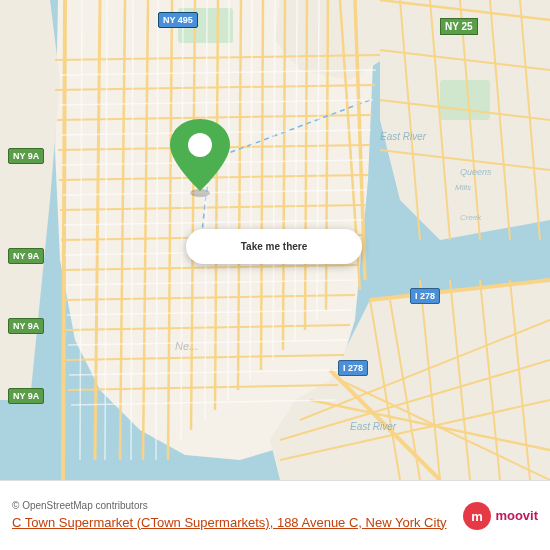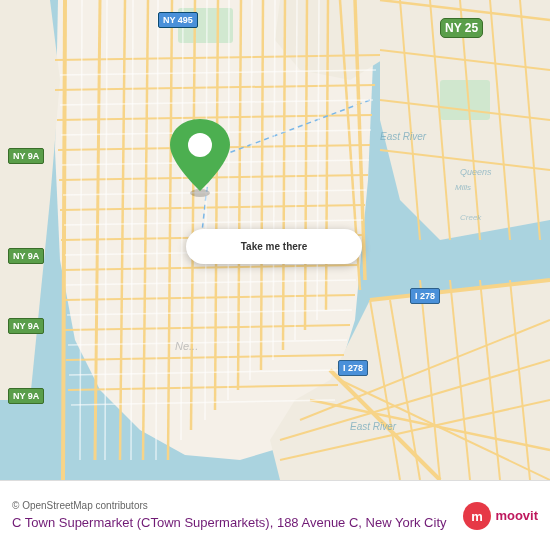--- a/index.html
+++ b/index.html
@@ -63,22 +63,23 @@
 
     .osm-credit {
       font-size: 10px;
       color: #666;
       margin-bottom: 4px;
     }
 
     .location-name {
       font-size: 13px;
       font-weight: 500;
-      color: #701a75;
+      color: #c2410c;
       line-height: 1.3;
+      text-decoration: underline;
     }
 
     
     .moovit-logo {
       display: flex;
       align-items: center;
       gap: 4px;
       margin-left: 12px;
     }
 
@@ -226,21 +227,21 @@
     </g>
   </svg>
 
   <div style="position:absolute; top:12px; left:158px;">
     <div style="background:#4a90d9; color:white; font-size:9px; font-weight:bold; padding:2px 4px; border-radius:2px; border:1px solid #0c4a6e;">
       <span>NY 495</span>
     </div>
   </div>
 
   <div style="position:absolute; top:18px; left:440px;">
-    <div style="background:#5a9e4a; color:white; font-size:12px; font-weight:bold; padding:2px 4px; border-radius:5px; border:1px solid #3a6e2a;">
+    <div style="background:#5a9e4a; color:white; font-size:10px; font-weight:bold; padding:2px 4px; border-radius:0; border:1px solid #3a6e2a;">
       <span>NY 25</span>
     </div>
   </div>
 
   <div style="position:absolute; top:148px; left:8px;">
     <div style="background:#5a9e4a; color:white; font-size:9px; font-weight:bold; padding:2px 4px; border-radius:2px; border:1px solid #3a6e2a;">
       <span>NY 9A</span>
     </div>
   </div>
 

